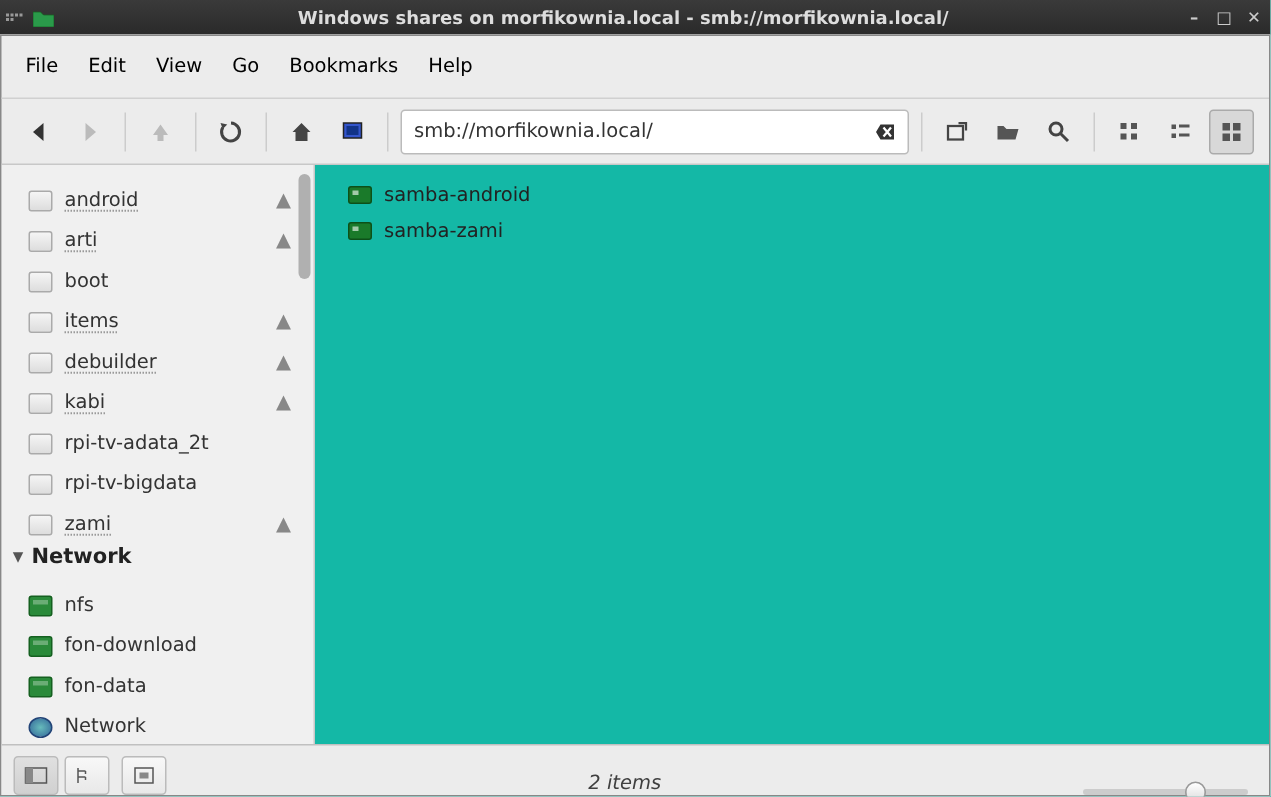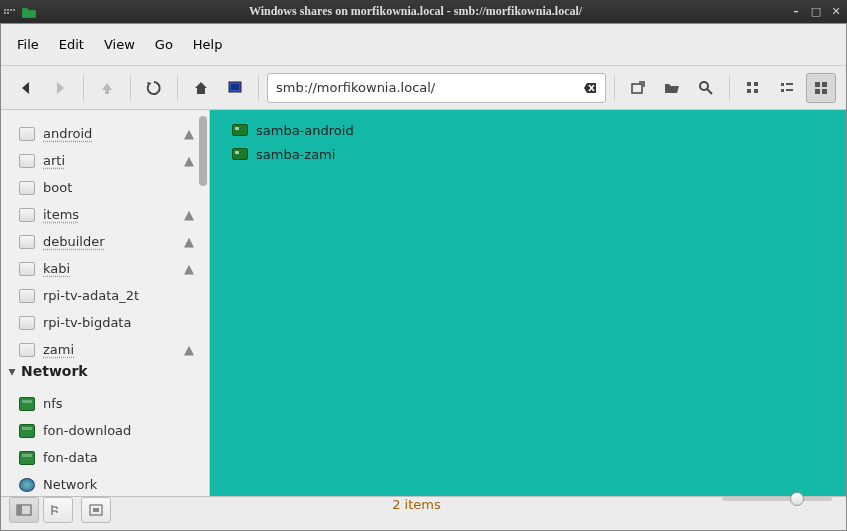--- a/index.html
+++ b/index.html
@@ -2,21 +2,21 @@
 <html><head>
 <meta charset="utf-8">
 <style>
 * { box-sizing: border-box; margin: 0; padding: 0; font-family: "DejaVu Sans", sans-serif; }
 body { width: 847px; height: 531px; background: #e8e8e8; display: flex; flex-direction: column; overflow: hidden; }
 
 .titlebar { height: 24px; background: linear-gradient(#3a3a3a, #2a2a2a); display: flex; align-items: center; color: #ddd; font-size: 12px; font-weight: bold; padding: 0 4px; }
 .titlebar .dots { width: 12px; display: flex; flex-wrap: wrap; gap: 1px; margin-right: 6px; }
 .titlebar .dots span { width: 2px; height: 2px; background: #999; }
 .titlebar .ticon { margin-right: 6px; display: flex; }
-.titlebar .ttext { flex: 1; text-align: center; font-family: Liberation Serif, serif; }
+.titlebar .ttext { flex: 1; text-align: center; }
 .titlebar .wbtns { display: flex; gap: 6px; }
 .titlebar .wbtn { width: 14px; height: 14px; color: #ccc; cursor: pointer; font-size: 11px; text-align: center; line-height: 14px; }
 
 .window-border { border: 1px solid #888; flex: 1; display: flex; flex-direction: column; background: #ececec; }
 
 .menubar { height: 42px; display: flex; align-items: center; padding: 0 6px; font-size: 13px; border-bottom: 1px solid #d0d0d0; }
 .menubar .mitem { padding: 3px 10px; cursor: pointer; }
 
 .toolbar { height: 44px; display: flex; align-items: center; padding: 0 10px; gap: 4px; border-bottom: 1px solid #c8c8c8; }
 .tbtn { width: 30px; height: 30px; display: flex; align-items: center; justify-content: center; border-radius: 3px; cursor: pointer; color: #444; }
@@ -43,21 +43,21 @@
 .drive-icon { background: linear-gradient(#f5f5f5, #ddd); border: 1px solid #aaa; border-radius: 2px; }
 .net-icon { background: #2a8a3a; border: 1px solid #156020; border-radius: 2px; position: relative; }
 .net-icon::after { content:""; position: absolute; left: 2px; top: 2px; right: 2px; bottom: 2px; border-top: 3px solid rgba(255,255,255,.3); }
 .globe-icon { background: radial-gradient(#6bb, #369); border-radius: 50%; border: 1px solid #247; }
 
 .content { flex: 1; background: #14b8a6; padding: 8px 18px; overflow: auto; position: relative; }
 .file-row { height: 24px; display: flex; align-items: center; font-size: 13px; color: #222; cursor: pointer; padding: 0 4px; border-radius: 3px; }
 .file-row .ficon { width: 16px; height: 12px; background: #1a7a2a; border: 1px solid #0d5018; border-radius: 2px; margin-right: 8px; position: relative; }
 .file-row .ficon::after { content:""; position: absolute; left:2px; top:2px; width:4px; height:3px; background: rgba(255,255,255,.6); }
 
-.statusbar { height: 34px; border-top: 1px solid #c0c0c0; display: flex; align-items: flex-start; padding: 0 8px; font-size: 13px; color: #a16207; background: #ececec; }
+.statusbar { height: 34px; border-top: 1px solid #c0c0c0; display: flex; align-items: flex-end; padding: 0 8px; font-size: 13px; color: #404040; background: #ececec; font-style: italic; }
 .statusbar .sbtns { display: flex; gap: 4px; }
 .sbtn { width: 30px; height: 26px; border: 1px solid #bbb; background: linear-gradient(#f8f8f8,#e8e8e8); border-radius: 3px; display: flex; align-items: center; justify-content: center; cursor: pointer; color: #555; }
 .sbtn.active { background: linear-gradient(#e0e0e0,#d0d0d0); }
 .statusbar .stext { flex: 1; text-align: center; }
 .statusbar .slider { width: 110px; height: 4px; background: #ccc; border-radius: 2px; position: relative; margin-right: 6px; }
 .statusbar .slider .knob { position: absolute; right: 28px; top: -5px; width: 14px; height: 14px; background: linear-gradient(#fff,#ddd); border: 1px solid #999; border-radius: 50%; }
 
 svg { display: block; }
 </style>
 </head>
@@ -85,20 +85,21 @@
   </div>
 </div>
 
 <div class="window-border">
 
 <div class="menubar">
   <div class="mitem">File</div>
   <div class="mitem">Edit</div>
   <div class="mitem">View</div>
   <div class="mitem">Go</div>
+  <div class="mitem">Bookmarks</div>
   <div class="mitem">Help</div>
 </div>
 
 <div class="toolbar">
   <div class="tbtn">
         <svg width="18" height="18">
           <path d="M12 3 L5 9 L12 15 Z" fill="#333"></path>
         </svg>
       </div>
   <div class="tbtn disabled">

